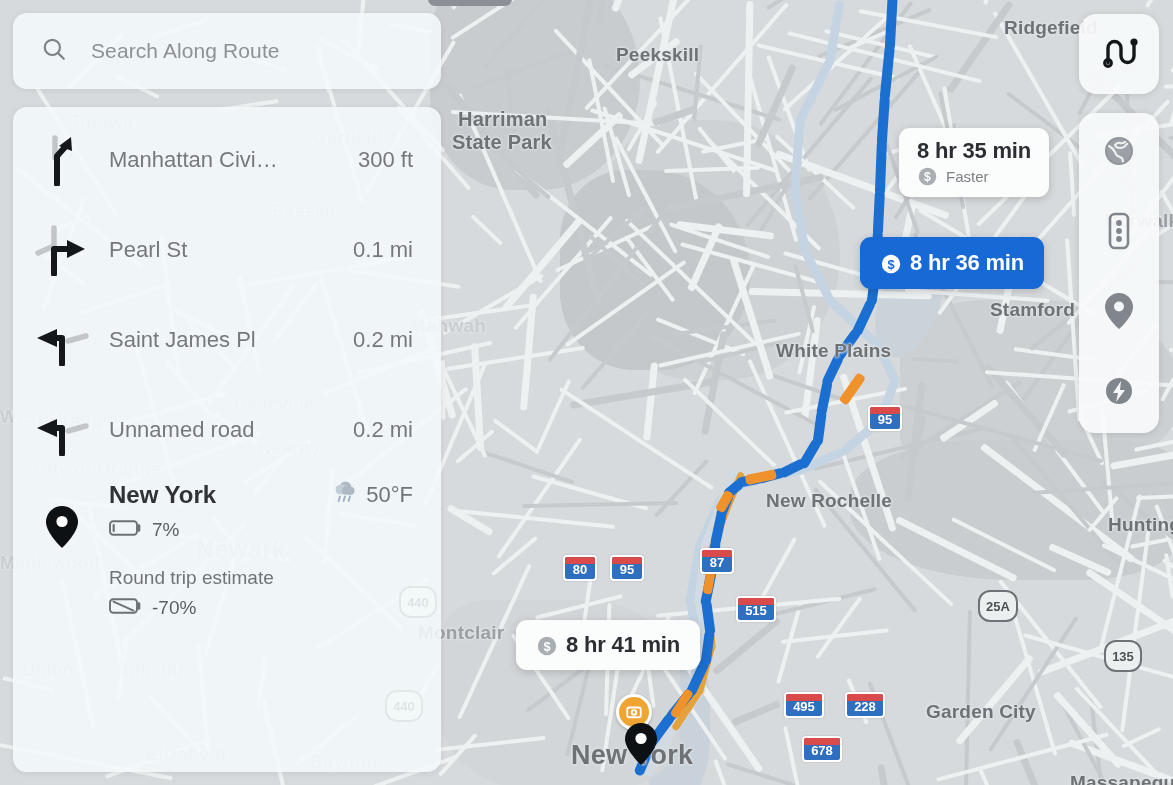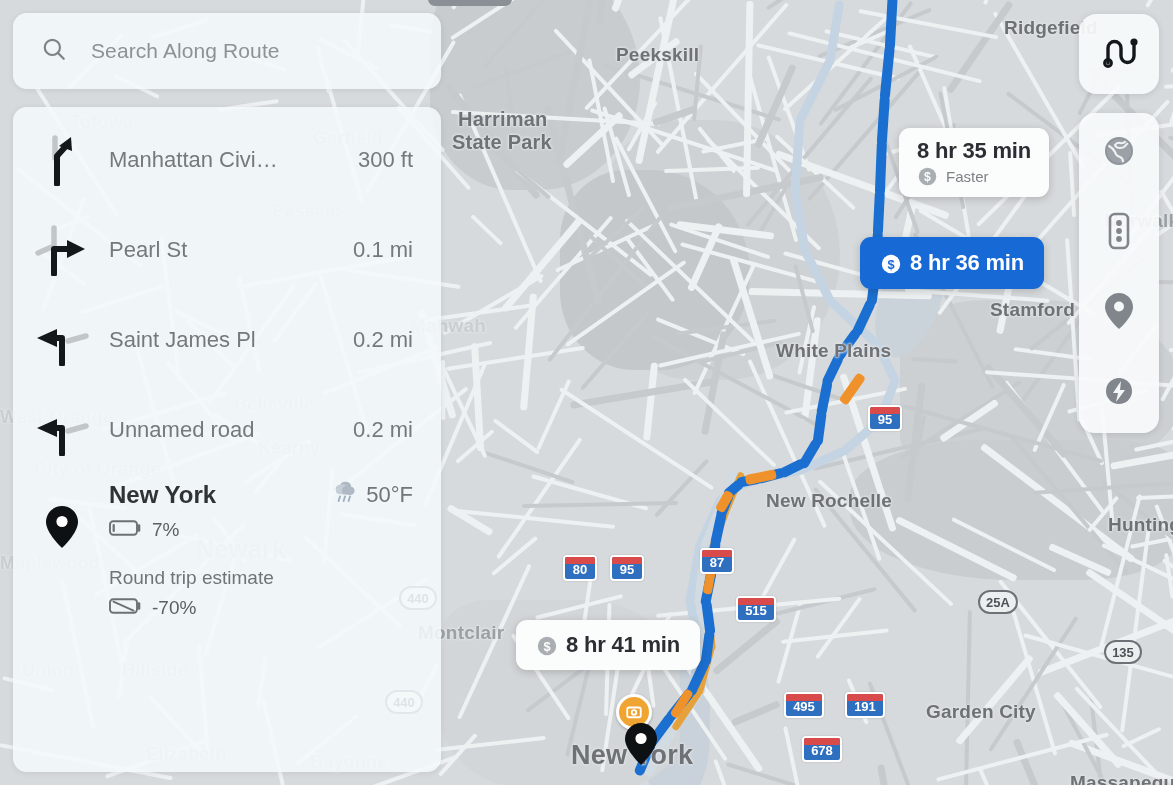--- a/index.html
+++ b/index.html
@@ -41,21 +41,21 @@
     color: #fff; font-size: 13px; font-weight: bold; line-height: 1;
     padding-bottom: 3px; overflow: hidden;
     box-shadow: 0 0 2px rgba(0,0,0,.18);
   }
   .shield::before {
     content: ""; position: absolute; top: 0; left: 0; right: 0; height: 7px;
     background: #d94a4a;
   }
   .shield span { position: relative; z-index: 2; }
   .oval {
-    position: absolute; min-width: 38px; height: 24px; padding: 0 6px;
+    position: absolute; min-width: 38px; height: 32px; padding: 0 6px;
     border-radius: 12px; background: #eceff0; border: 2px solid #6e7276;
     display: flex; align-items: center; justify-content: center;
     color: #4e5255; font-size: 13px; font-weight: bold;
   }
 
   
   .pin { position: absolute; width: 34px; height: 44px; }
   .pin svg { display: block; }
   .tollmark {
     position: absolute; width: 36px; height: 36px; border-radius: 50%;
@@ -576,21 +576,21 @@
         <div class="shield" style="left: 700px; top: 548px;">
           <span>87</span>
         </div>
         <div class="shield" style="width: 40px; left: 736px; top: 596px;">
           <span>515</span>
         </div>
         <div class="shield" style="width: 40px; left: 784px; top: 692px;">
           <span>495</span>
         </div>
         <div class="shield" style="width: 40px; left: 845px; top: 692px;">
-          <span>191</span>
+          <span>228</span>
         </div>
         <div class="shield" style="width: 40px; left: 802px; top: 736px;">
           <span>678</span>
         </div>
         <div class="oval" style="left: 978px; top: 590px;">25A</div>
         <div class="oval" style="left: 1104px; top: 640px;">135</div>
         <div class="oval" style="left: 385px; top: 690px;">440</div>
         <div class="oval" style="left: 399px; top: 586px;">440</div>
       </div>
 

